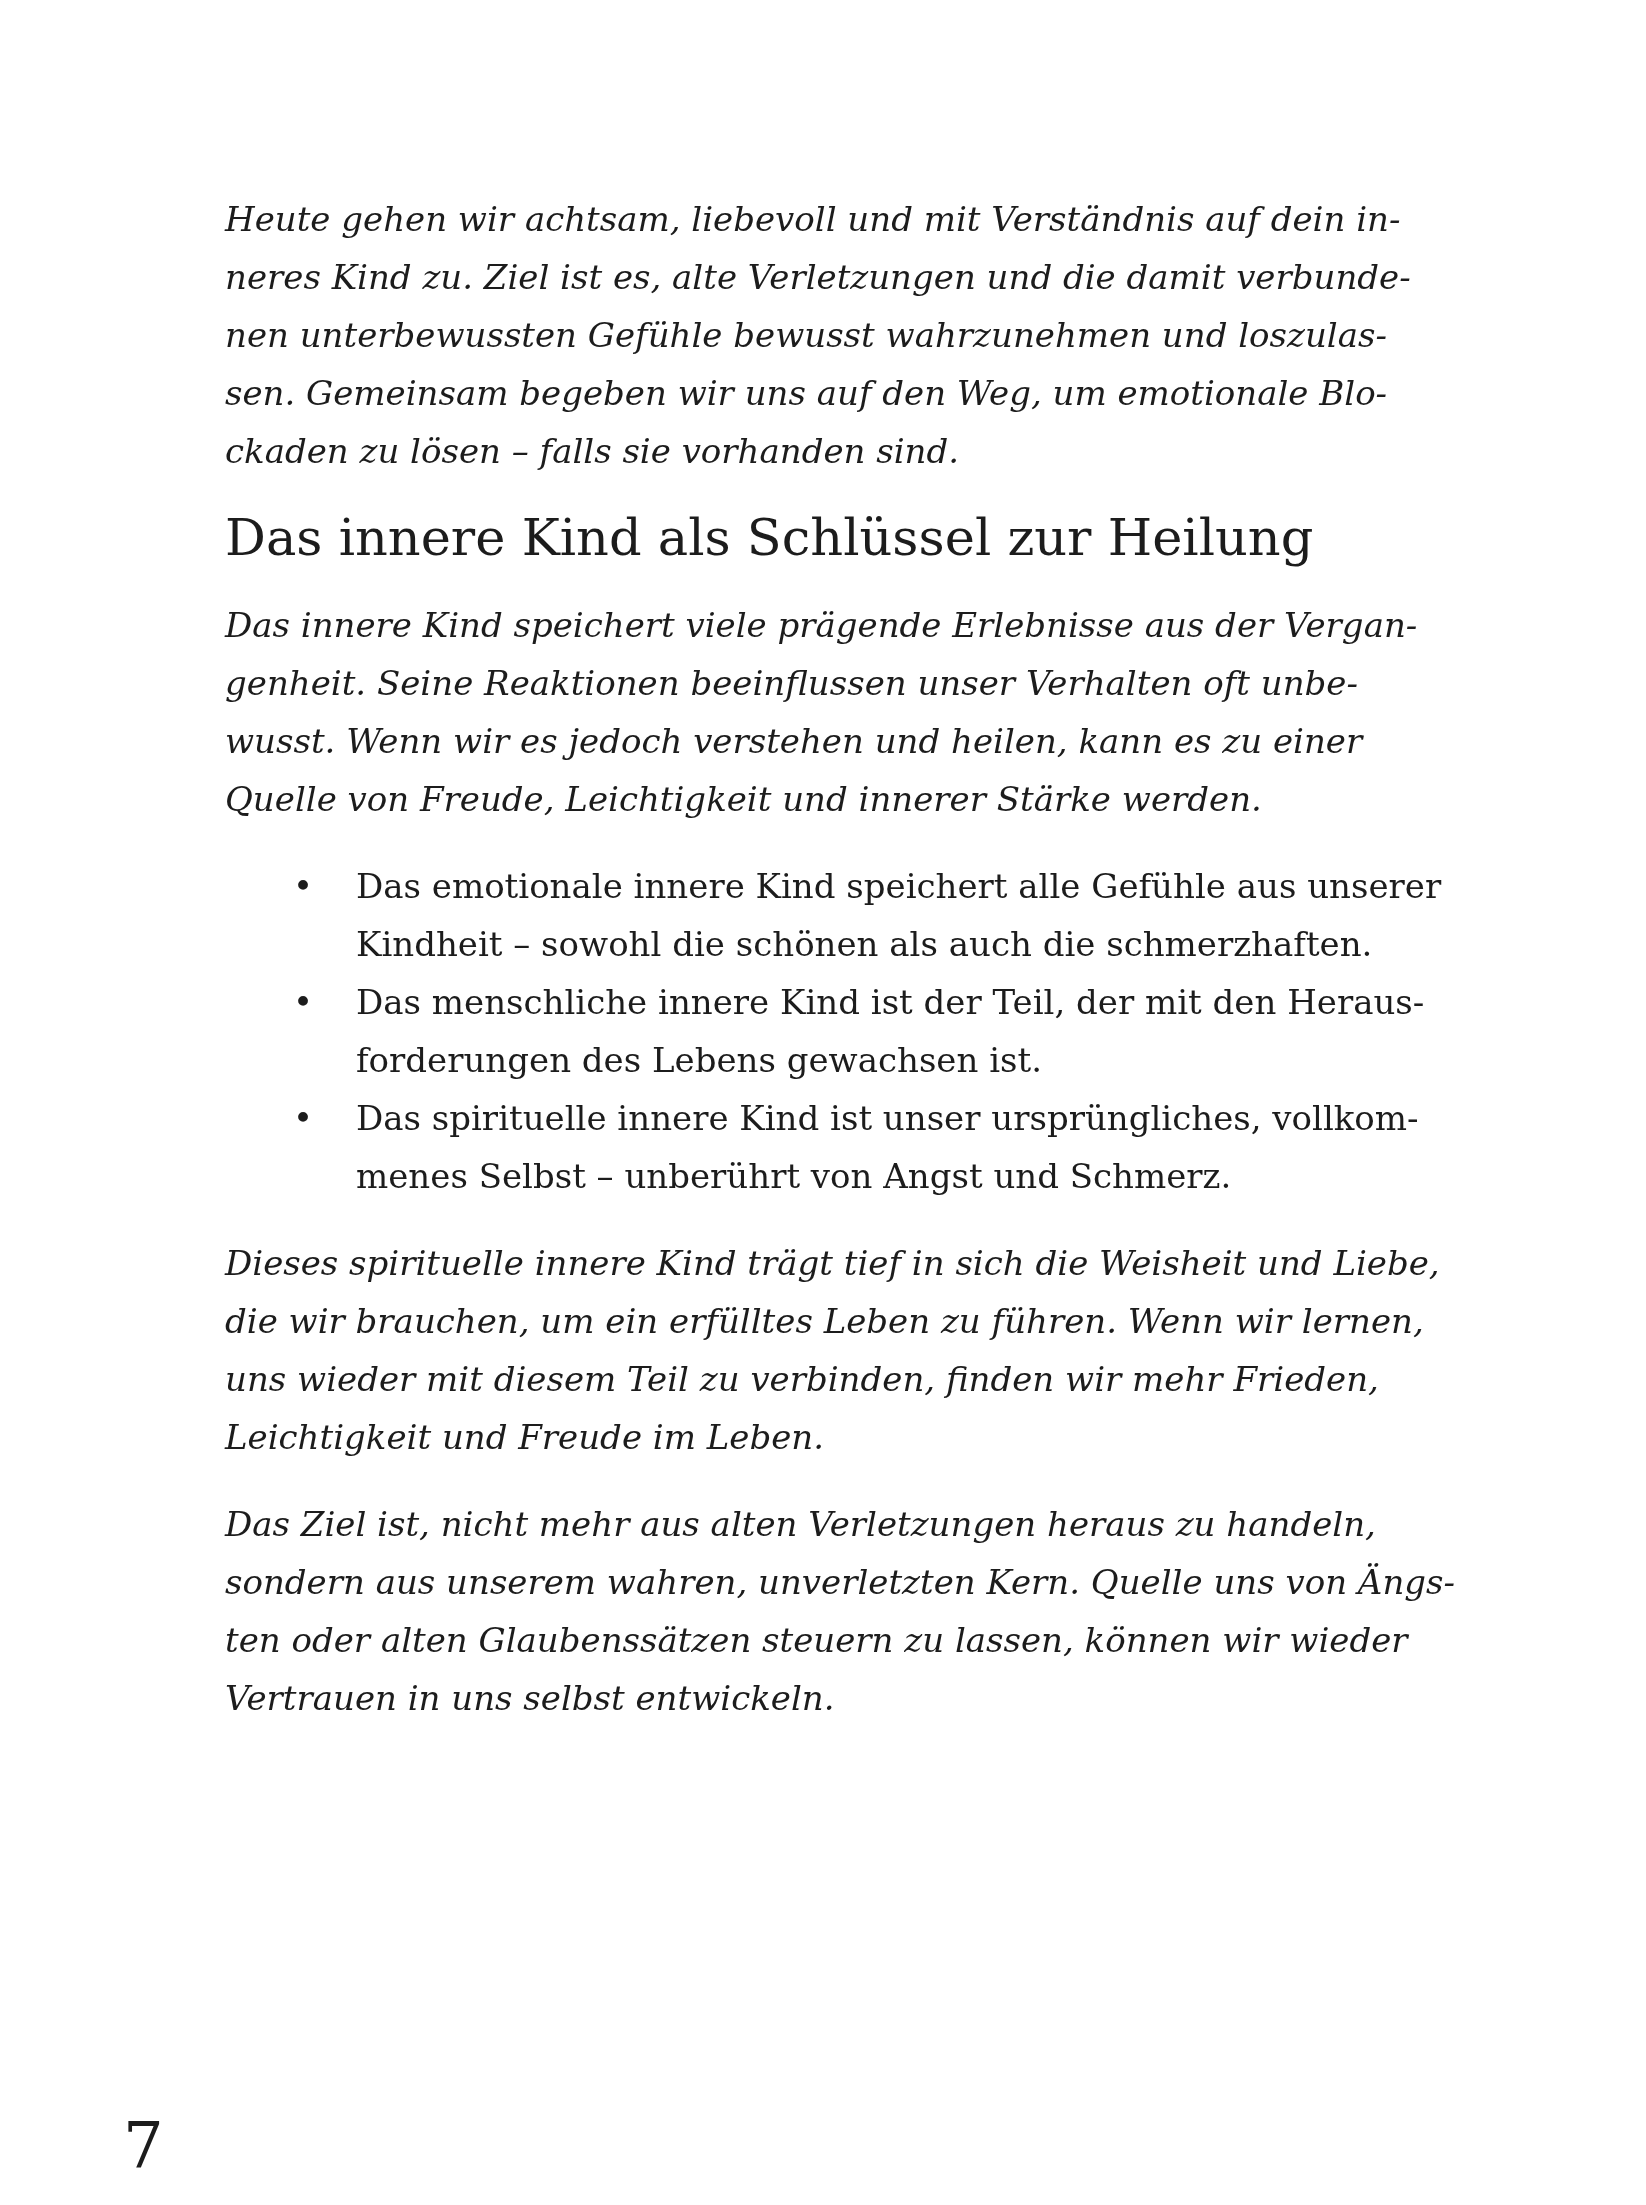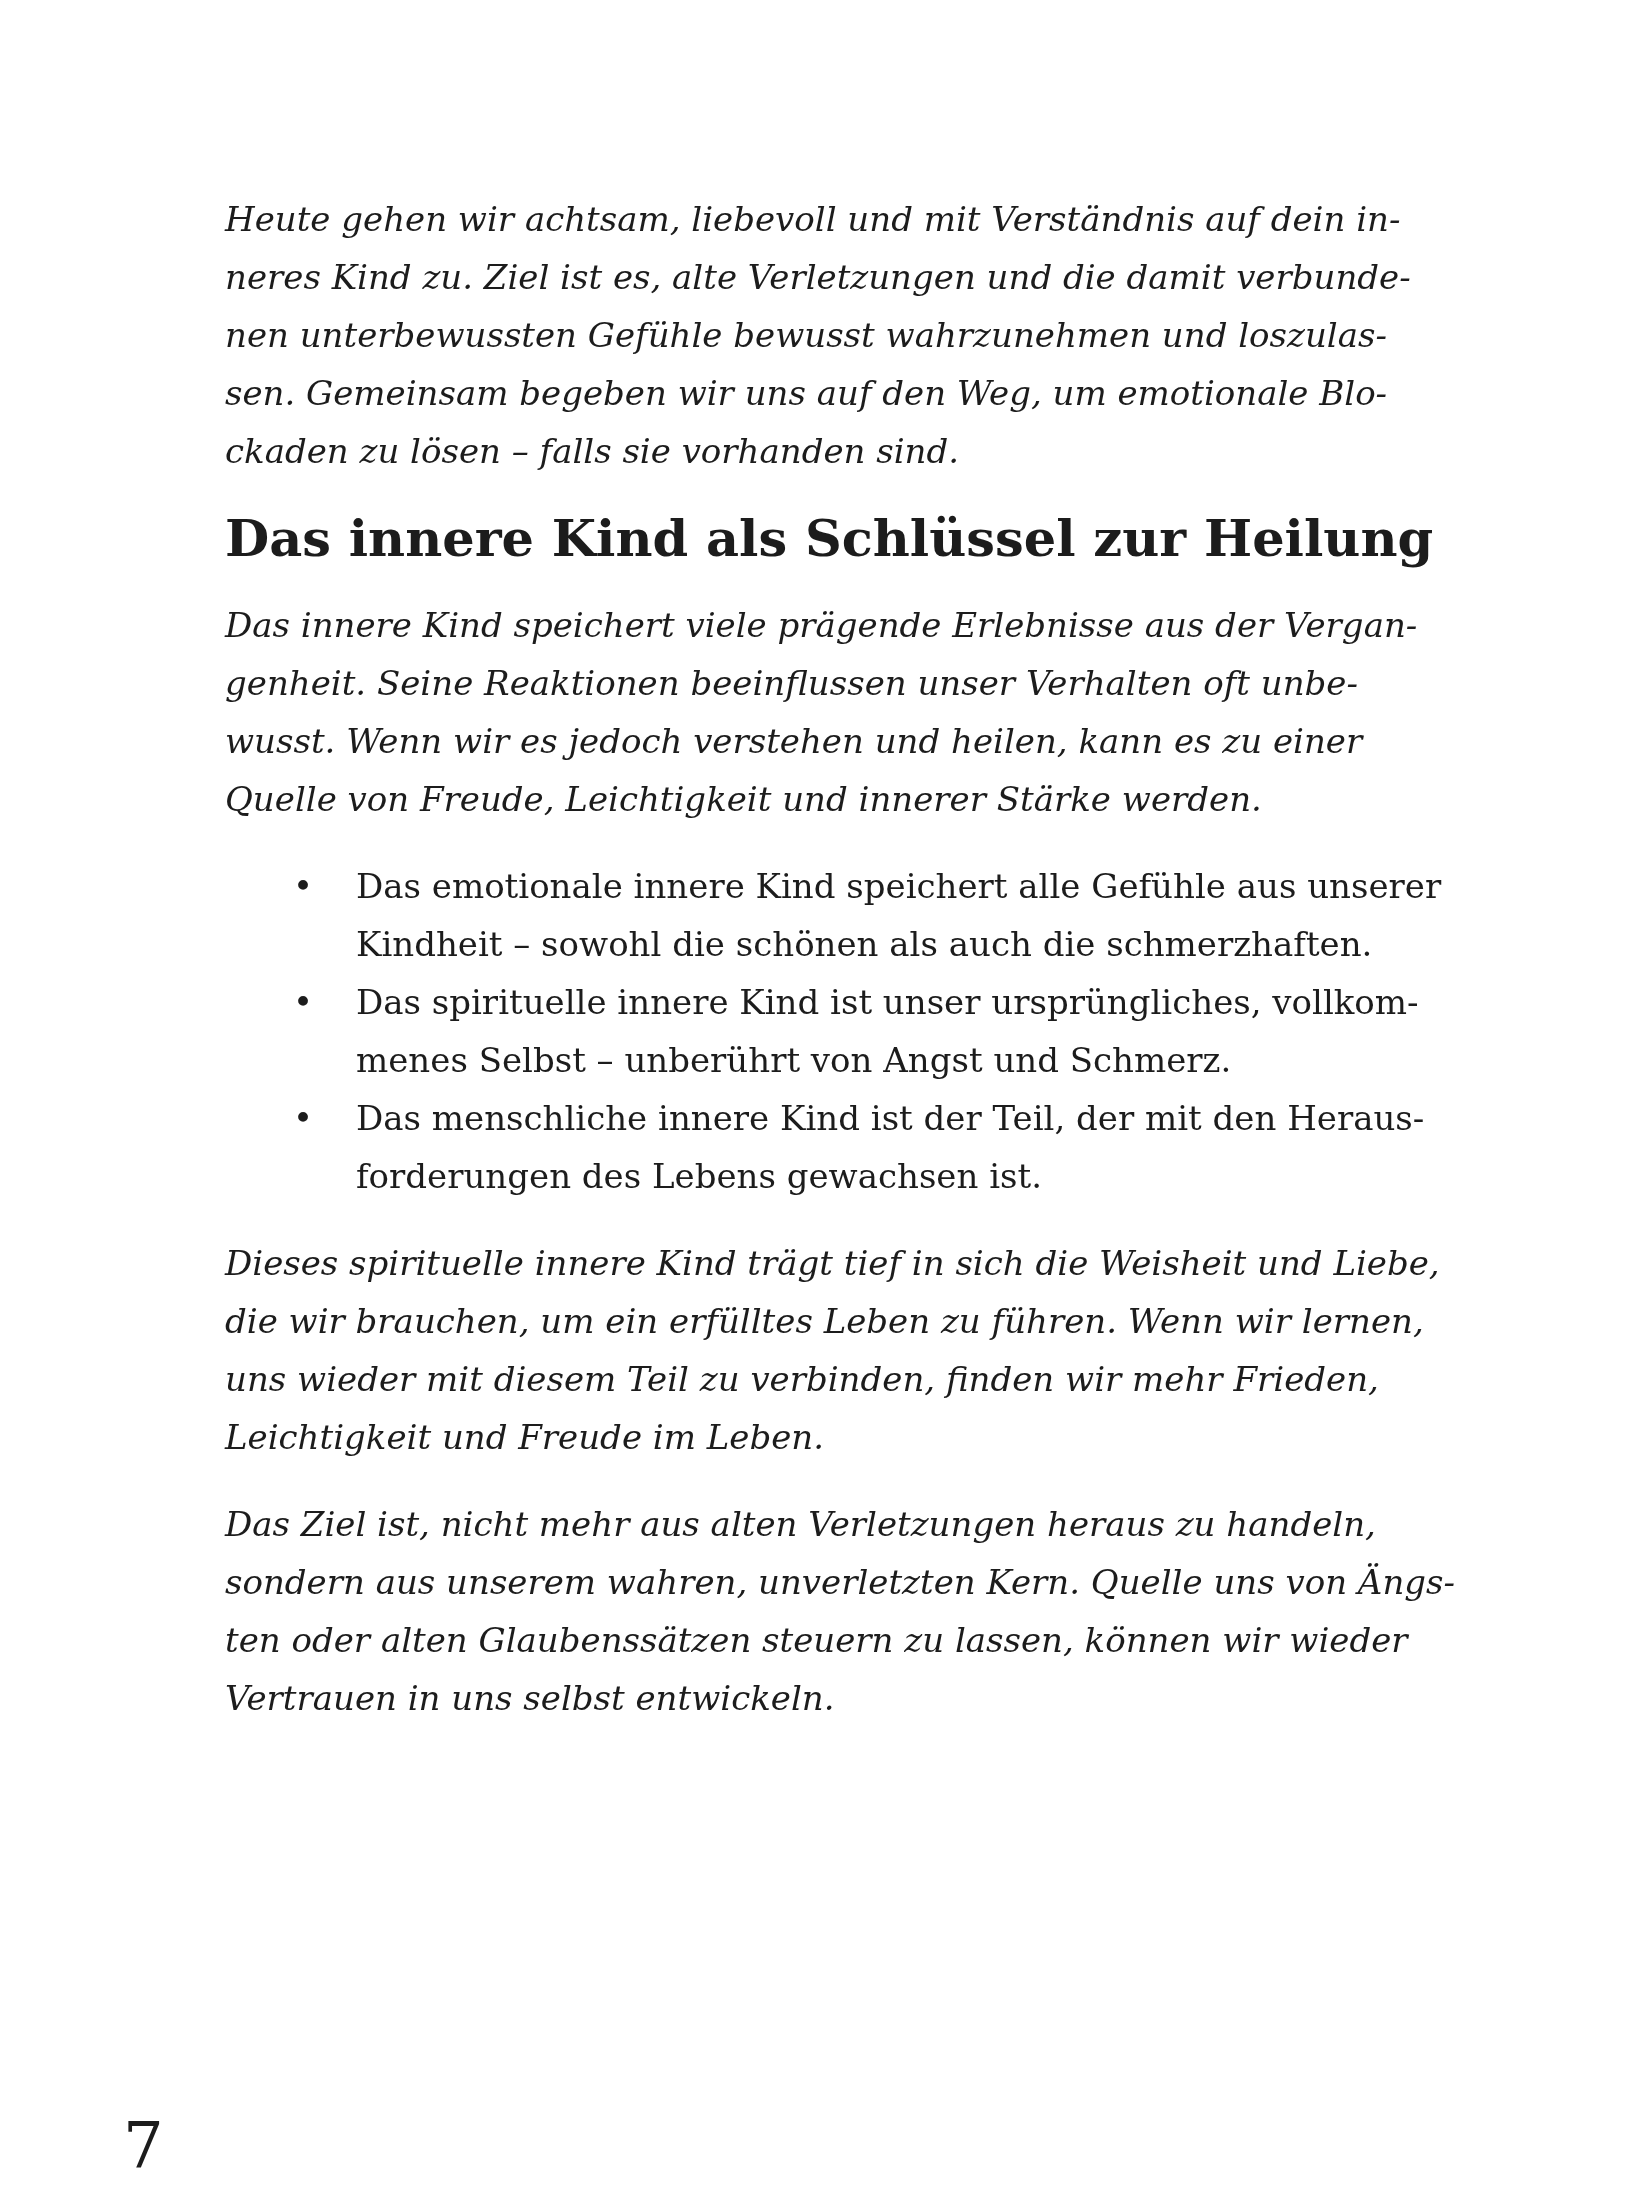--- a/index.html
+++ b/index.html
@@ -29,21 +29,21 @@
     line-height: 58px;
   }
 
   .para {
     white-space: pre-line;
     margin-bottom: 29px;
     font-style: italic;
   }
 
   .heading {
-    font-weight: bold;
+    font-weight: normal;
     margin-bottom: 29px;
   }
 
   ul.bullets {
     list-style: none;
     margin: 0 0 29px 0;
     padding: 0;
   }
 
   ul.bullets li {
@@ -86,24 +86,24 @@
     <h2 class="heading">Das innere Kind als Schlüssel zur Heilung</h2>
 
     <p class="para">Das innere Kind speichert viele prägende Erlebnisse aus der Vergan-
 genheit. Seine Reaktionen beeinflussen unser Verhalten oft unbe-
 wusst. Wenn wir es jedoch verstehen und heilen, kann es zu einer
 Quelle von Freude, Leichtigkeit und innerer Stärke werden.</p>
 
     <ul class="bullets">
       <li>Das emotionale innere Kind speichert alle Gefühle aus unserer
 Kindheit – sowohl die schönen als auch die schmerzhaften.</li>
+      <li>Das menschliche innere Kind ist der Teil, der mit den Heraus-
+forderungen des Lebens gewachsen ist.</li>
       <li>Das spirituelle innere Kind ist unser ursprüngliches, vollkom-
 menes Selbst – unberührt von Angst und Schmerz.</li>
-      <li>Das menschliche innere Kind ist der Teil, der mit den Heraus-
-forderungen des Lebens gewachsen ist.</li>
     </ul>
 
     <p class="para">Dieses spirituelle innere Kind trägt tief in sich die Weisheit und Liebe,
 die wir brauchen, um ein erfülltes Leben zu führen. Wenn wir lernen,
 uns wieder mit diesem Teil zu verbinden, finden wir mehr Frieden,
 Leichtigkeit und Freude im Leben.</p>
 
     <p class="para">Das Ziel ist, nicht mehr aus alten Verletzungen heraus zu handeln,
 sondern aus unserem wahren, unverletzten Kern. Quelle uns von Ängs-
 ten oder alten Glaubenssätzen steuern zu lassen, können wir wieder

